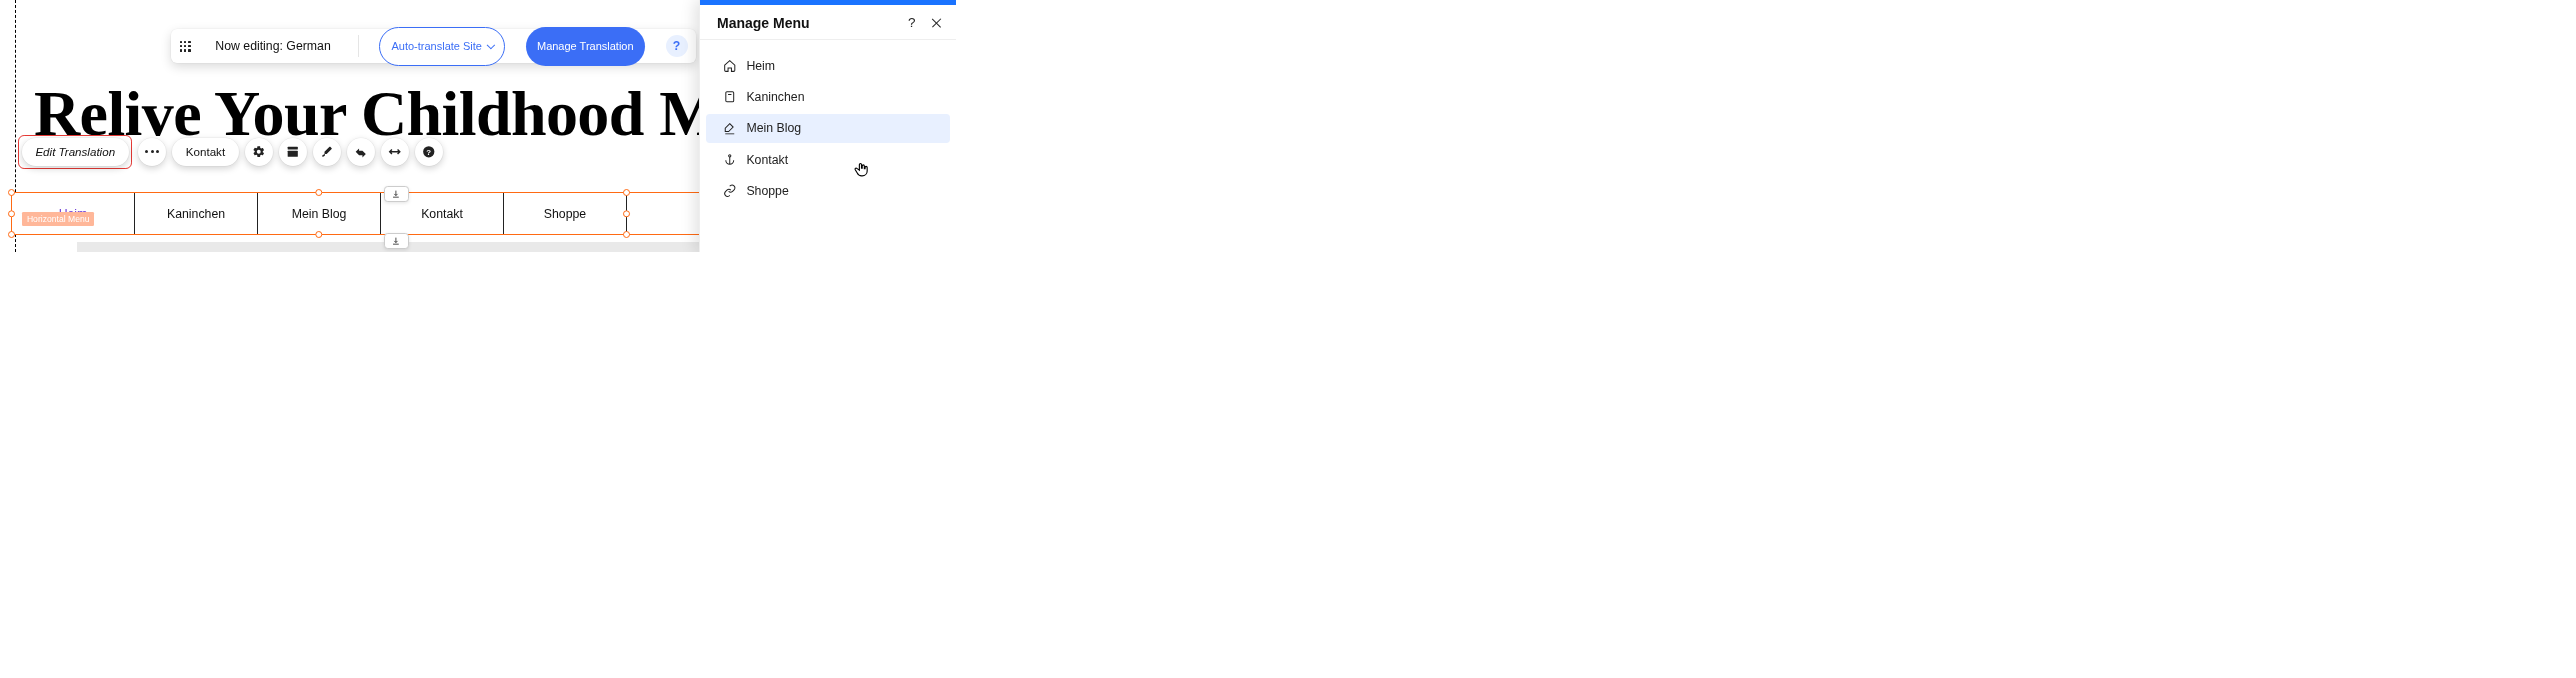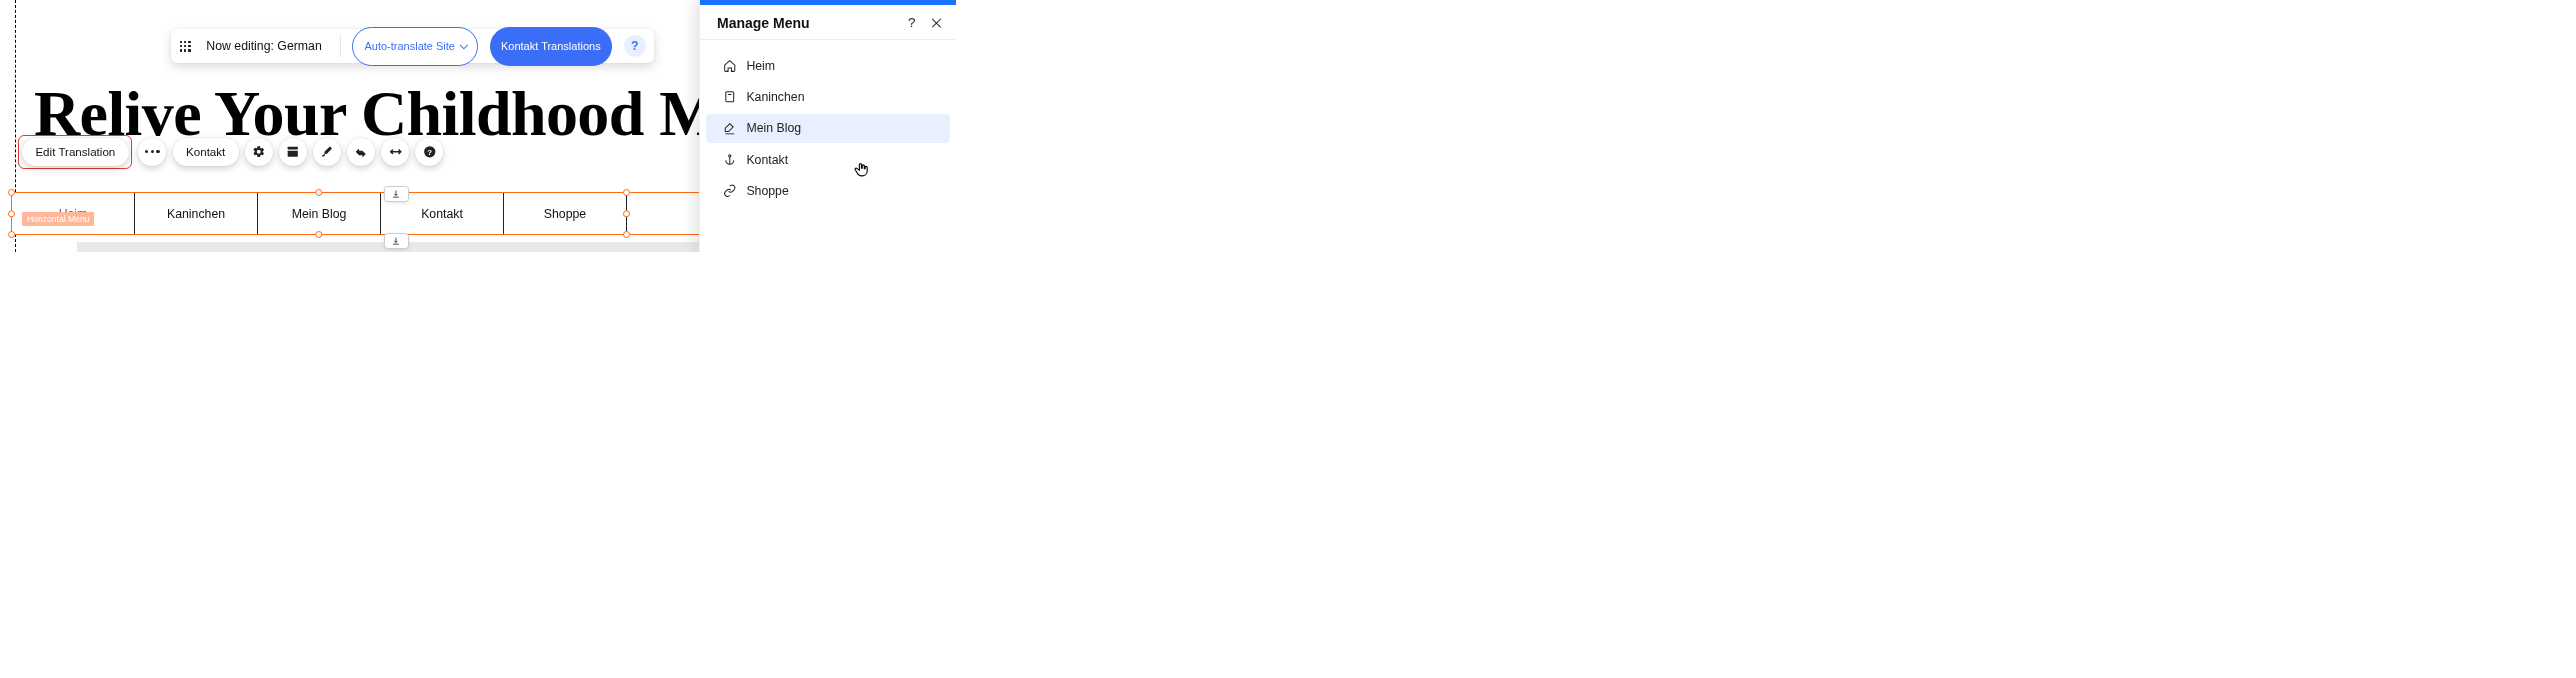--- a/index.html
+++ b/index.html
@@ -27,21 +27,21 @@
     position: absolute;
     top: 29px;
     left: 171px;
     height: 34px;
     background: #fff;
     border-radius: 6.1px;
     box-shadow: 0 3.7px 11px rgba(0,0,0,0.15), 0 0 0 0.6px rgba(0,0,0,0.04);
     display: flex;
     align-items: center;
     padding: 0 8.6px;
-    gap: 12px;
+    gap: 21px;
     z-index: 5;
   }
   .drag-dots {
     width: 11px; height: 11px;
     display: grid;
     grid-template-columns: repeat(3, 2.5px);
     grid-template-rows: repeat(3, 2.5px);
     gap: 1.8px;
   }
   .drag-dots span { width: 2.5px; height: 2.5px; background:#222; border-radius: 0.6px; }
@@ -100,20 +100,21 @@
     font-size: 11.6px; font-weight: 500; color:#111;
     padding: 0 13.5px;
   }
   .chip.icon { width:28px; padding:0; }
   .red-box {
     border: 1.8px solid #e53935;
     border-radius: 6.1px;
     padding: 1.8px 2.5px;
     display:flex;
     align-items:center;
+    font-style:italic;
   }
   .chip.icon svg { width:13.5px; height:13.5px; display:block; }
   .dots3 { display:flex; gap:2.5px; }
   .dots3 span { width:3.1px; height:3.1px; background:#222; border-radius:50%; }
 
   
   .hm-tag {
     position: absolute;
     left: 22px;
     top: 180px;
@@ -250,21 +251,21 @@
       <span></span>
       <span></span>
   </div>
   <div class="now-editing">Now editing: German</div>
   <div class="vsep"></div>
   <div class="pill pill-outline">
     <span>Auto-translate Site</span>
     <span class="chev-down"></span>
   </div>
   <div class="pill pill-solid">
-    <span>Kontakt Translations</span>
+    <span>Manage Translation</span>
   </div>
   <div class="round-help">
     <span>?</span>
   </div>
 </div>
 
 <div class="headline">Relive Your Childhood Me</div>
 
 <div class="elem-toolbar">
   <div class="red-box">

